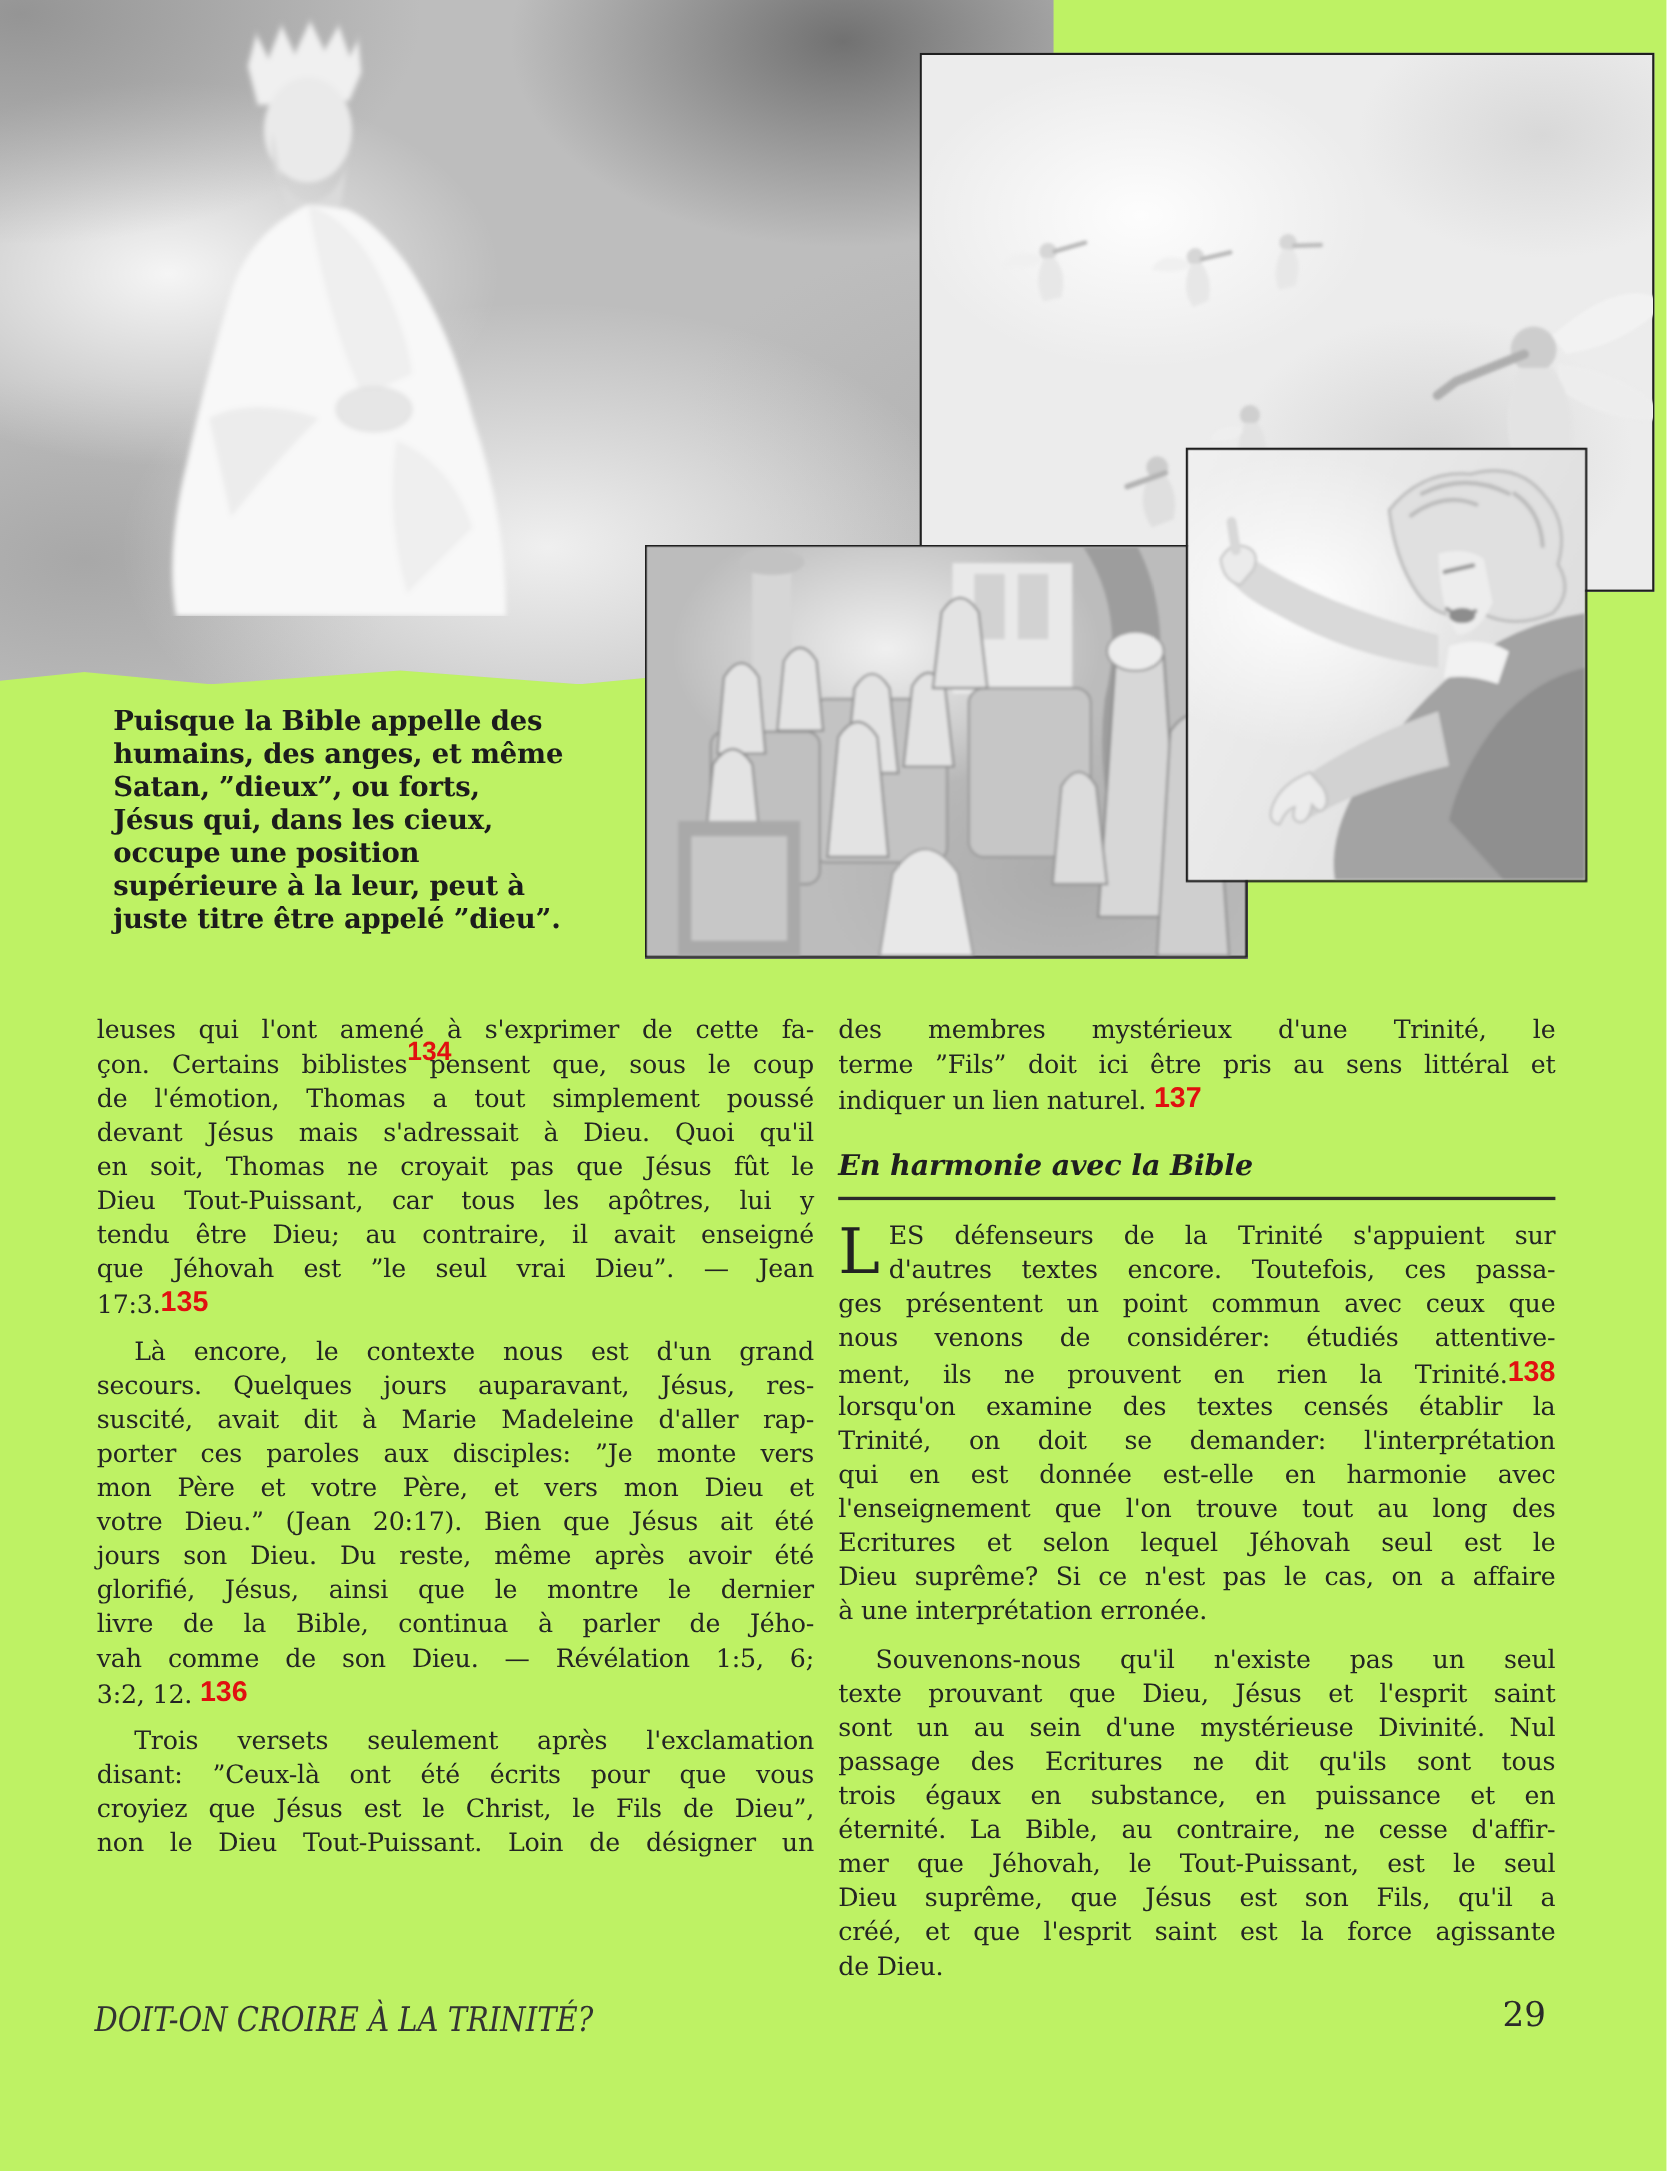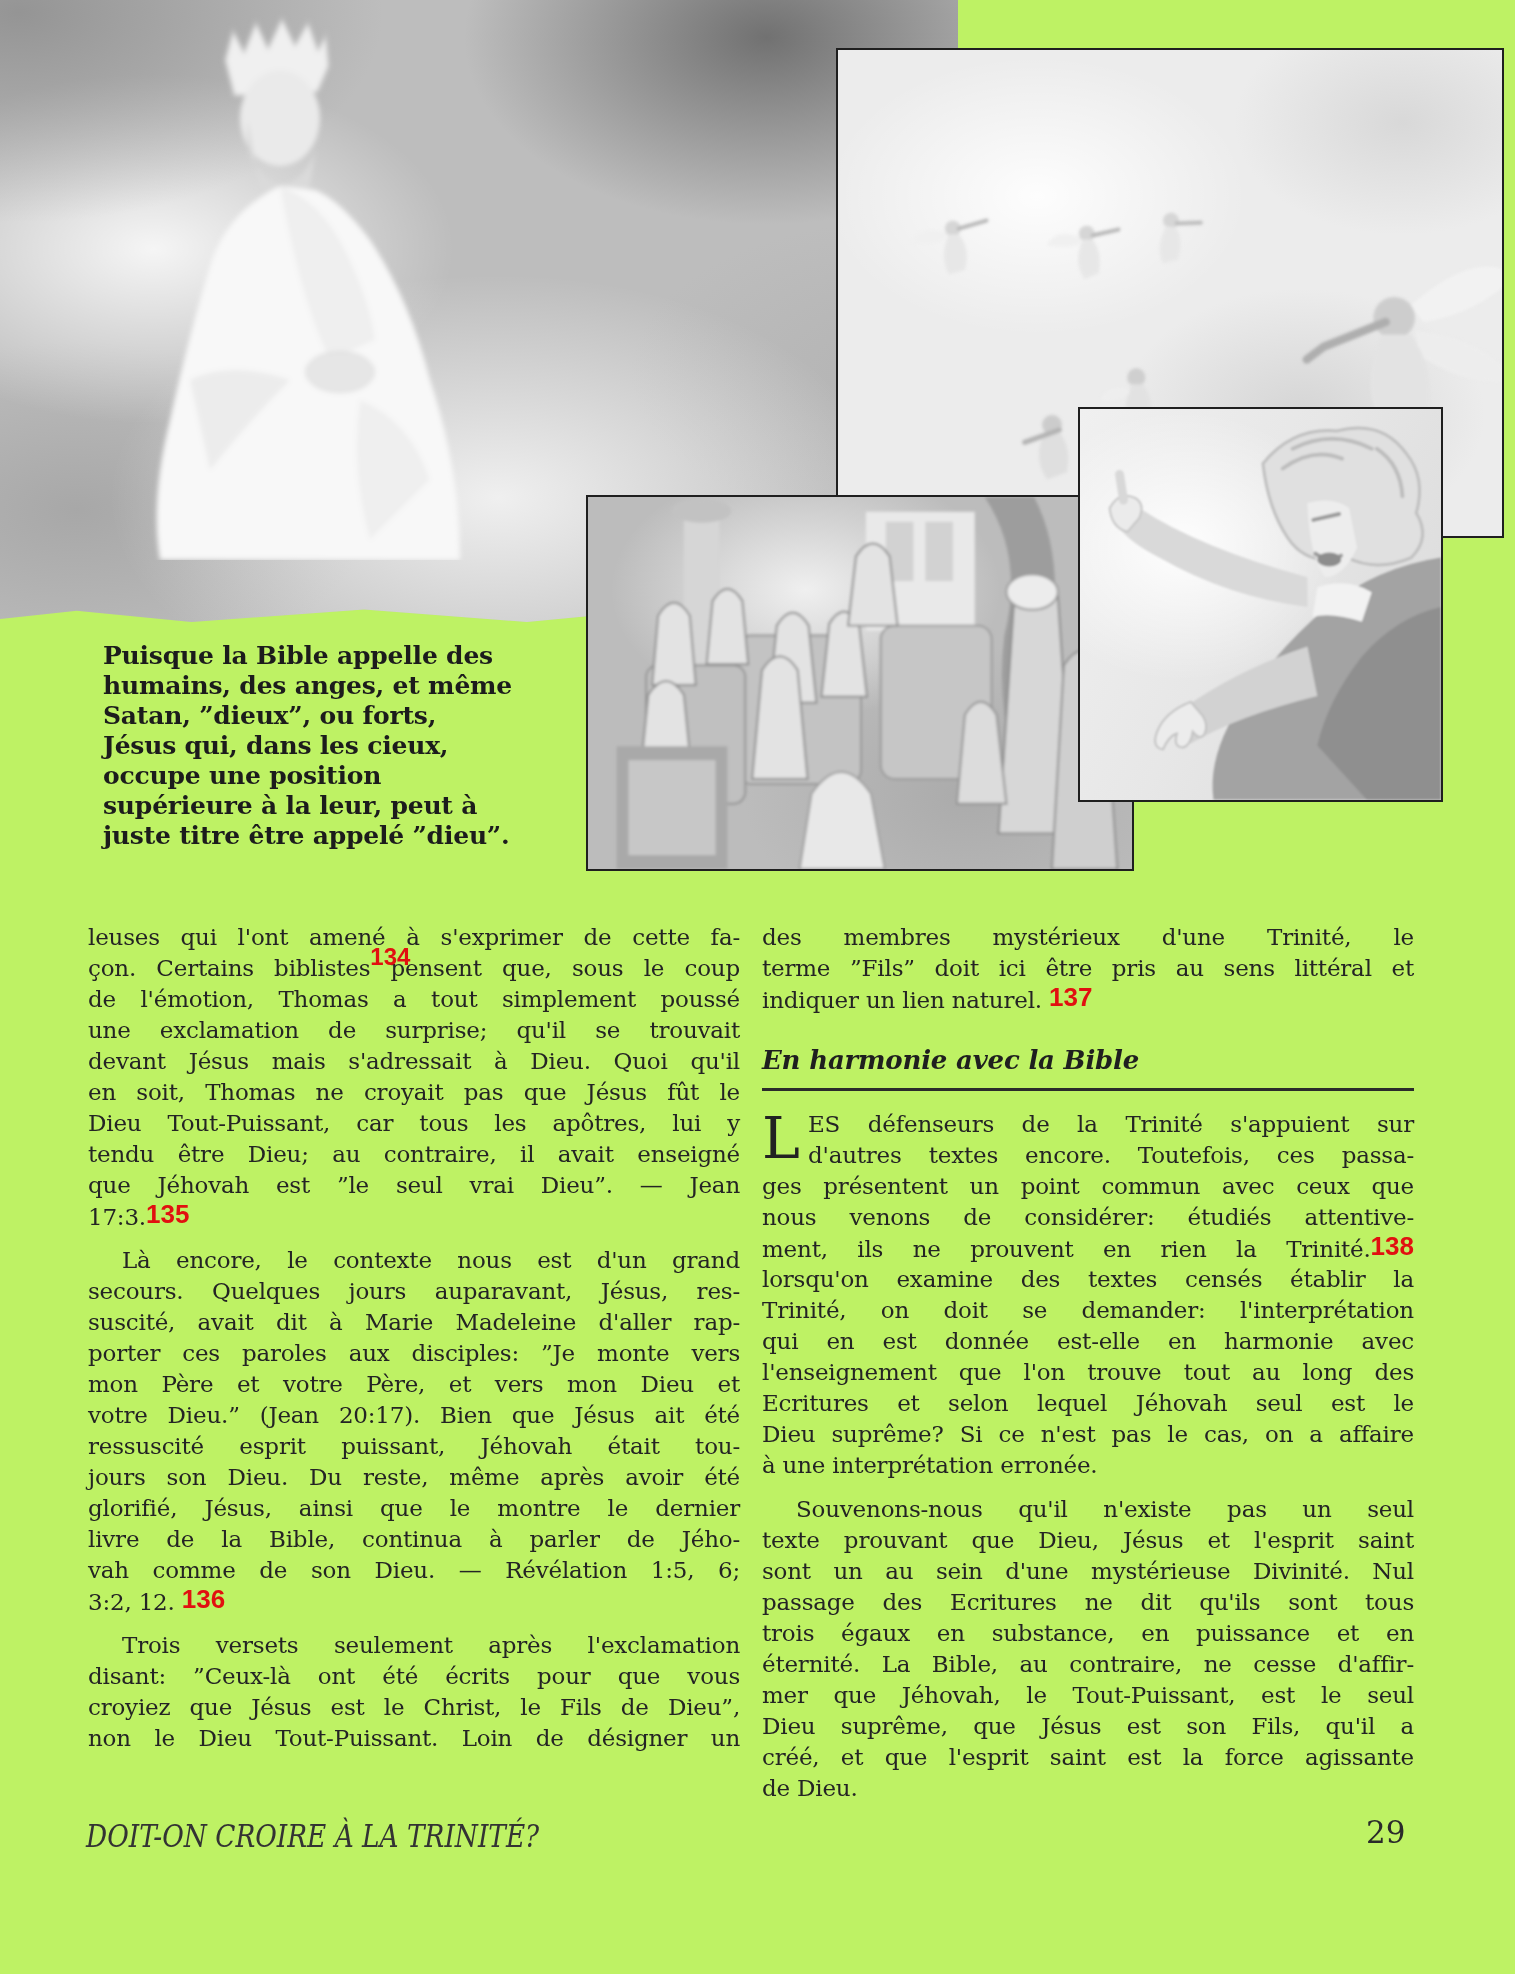--- a/index.html
+++ b/index.html
@@ -215,36 +215,34 @@
         <div class="line">supérieure à la leur, peut à</div>
         <div class="line last">juste titre être appelé ”dieu”.</div>
       </div>
     </div>
 
   <div class="col col-left">
       <div class="para">
         <div class="line">leuses qui l'ont amené à s'exprimer de cette fa-</div>
         <div class="line">çon. Certains biblistes<span class="ref up" style="color: rgb(225, 16, 16);">134</span> pensent que, sous le coup</div>
         <div class="line">de l'émotion, Thomas a tout simplement poussé</div>
-        <div class="line">une exclamation de surprise; qu'il se trouvait</div>
         <div class="line">devant Jésus mais s'adressait à Dieu. Quoi qu'il</div>
         <div class="line">en soit, Thomas ne croyait pas que Jésus fût le</div>
         <div class="line">Dieu Tout-Puissant, car tous les apôtres, lui y</div>
         <div class="line">tendu être Dieu; au contraire, il avait enseigné</div>
         <div class="line">que Jéhovah est ”le seul vrai Dieu”. — Jean</div>
         <div class="line last">17:3.<span class="ref" style="color: rgb(225, 16, 16);">135</span></div>
       </div>
       <div class="para indent">
         <div class="line">Là encore, le contexte nous est d'un grand</div>
         <div class="line">secours. Quelques jours auparavant, Jésus, res-</div>
         <div class="line">suscité, avait dit à Marie Madeleine d'aller rap-</div>
         <div class="line">porter ces paroles aux disciples: ”Je monte vers</div>
         <div class="line">mon Père et votre Père, et vers mon Dieu et</div>
         <div class="line">votre Dieu.” (Jean 20:17). Bien que Jésus ait été</div>
-        <div class="line">ressuscité esprit puissant, Jéhovah était tou-</div>
         <div class="line">jours son Dieu. Du reste, même après avoir été</div>
         <div class="line">glorifié, Jésus, ainsi que le montre le dernier</div>
         <div class="line">livre de la Bible, continua à parler de Jého-</div>
         <div class="line">vah comme de son Dieu. — Révélation 1:5, 6;</div>
         <div class="line last">3:2, 12. <span class="ref" style="color: rgb(225, 16, 16);">136</span></div>
       </div>
       <div class="para indent">
         <div class="line">Trois versets seulement après l'exclamation</div>
         <div class="line">disant: ”Ceux-là ont été écrits pour que vous</div>
         <div class="line">croyiez que Jésus est le Christ, le Fils de Dieu”,</div>

